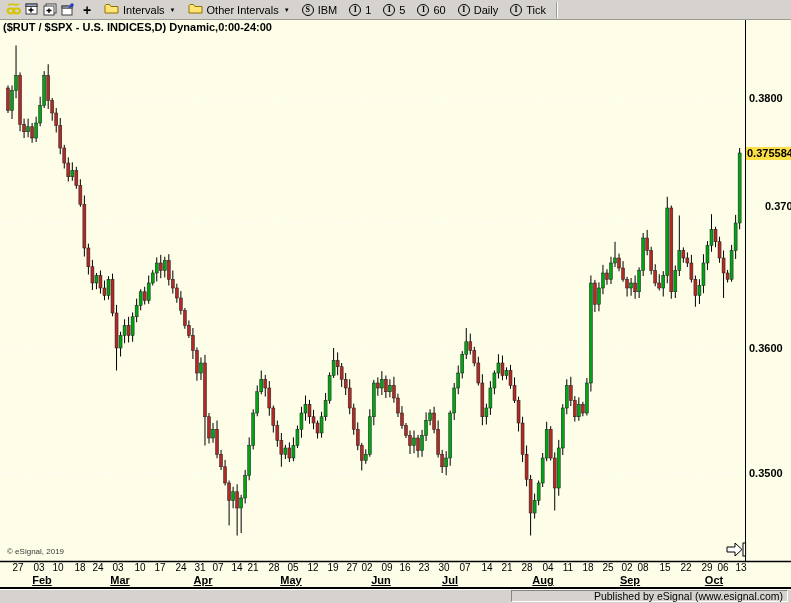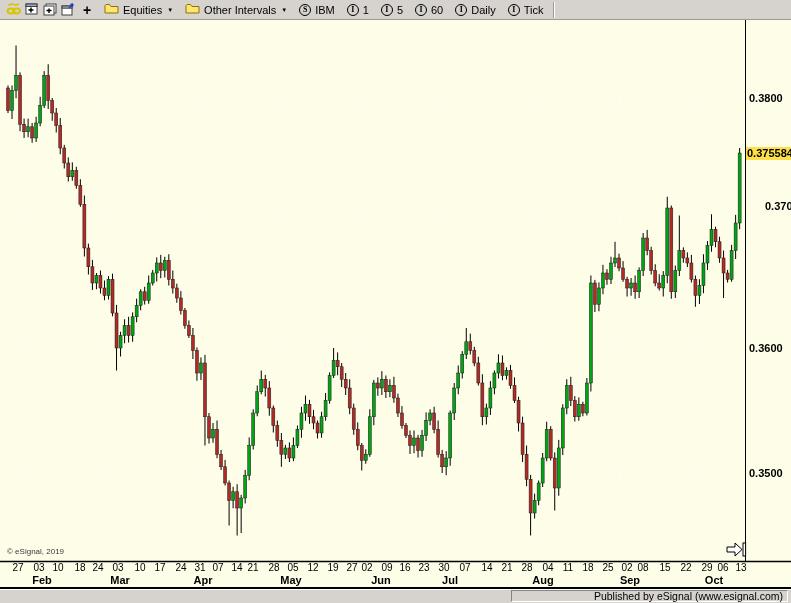--- a/index.html
+++ b/index.html
@@ -27,21 +27,21 @@
     color:#000; letter-spacing:0px; }
   #chart-canvas { position:absolute; inset:0; }
   #chart-canvas svg { display:block; }
   .ylab { position:absolute; left:749px; width:42px; font-size:11px; font-weight:bold;
     color:#000; height:12px; line-height:12px; }
   .lastlabel { position:absolute; left:746px; width:45px; height:13px; line-height:13px;
     background:#fde047; font-size:11px; font-weight:bold; color:#000; padding-left:1px; }
   .xtick { position:absolute; top:542px; width:24px; margin-left:-12px; text-align:center;
     font-size:10px; font-weight:normal; color:#000; }
   .month { position:absolute; top:554px; width:34px; margin-left:-17px; text-align:center;
-    font-size:11px; font-weight:bold; color:#000; }
+    font-size:11px; font-weight:bold; color:#000;text-decoration:underline; }
   .copyright { position:absolute; top:527px; left:7px; font-size:8px; color:#3a3a3a; }
   .gotoend { position:absolute; top:521px; left:725px; width:24px; height:18px; cursor:pointer; }
 
   
   .statusbar { position:relative; height:14px; background:#d6d3ce; border-top:1px solid #fff; }
   .statuscell { position:absolute; top:0px; left:511px; width:277px; height:12px;
     border:1px solid; border-color:#848484 #ffffff #ffffff #848484;
     font-size:10.5px; line-height:11px; text-align:right; padding-right:4px; color:#000;
     background:#d6d3ce; }
 </style>
@@ -78,21 +78,21 @@
     </svg>
   </span>
   <span class="tbicon plusicon">+</span>
 
   <button class="tbbtn">
     <span>
       <svg width="15" height="11" viewBox="0 0 15 11">
         <path d="M1 2.5 L1 10 L14 10 L14 3.5 L7 3.5 L5.5 1.5 L2 1.5 Z" fill="#ffe373" stroke="#8a7400"></path>
       </svg>
     </span>
-    <span>Equities</span>
+    <span>Intervals</span>
     <span class="drop">▼</span>
   </button>
 
   <button class="tbbtn">
     <span>
       <svg width="15" height="11" viewBox="0 0 15 11">
         <path d="M1 2.5 L1 10 L14 10 L14 3.5 L7 3.5 L5.5 1.5 L2 1.5 Z" fill="#ffe373" stroke="#8a7400"></path>
       </svg>
     </span>
     <span>Other Intervals</span>
@@ -506,20 +506,21 @@
         <rect x="730.0999999999999" y="230.5" width="3" height="28.75" fill="#00A414" stroke="#1a1a1a" stroke-width="0.5"></rect>
         <line x1="735.6199999999999" y1="194.875" x2="735.6199999999999" y2="239.00000000000023" stroke="#000000" stroke-width="1"></line>
         <rect x="734.1199999999999" y="203" width="3" height="27.5" fill="#00A414" stroke="#1a1a1a" stroke-width="0.5"></rect>
         <line x1="739.6399999999999" y1="128" x2="739.6399999999999" y2="209.25" stroke="#000000" stroke-width="1"></line>
         <rect x="738.1399999999999" y="133" width="3" height="70" fill="#00A414" stroke="#1a1a1a" stroke-width="0.5"></rect>
         <line x1="745.5" y1="0" x2="745.5" y2="541.5" stroke="#000000" stroke-width="1"></line>
         <line x1="0" y1="541.5" x2="791" y2="541.5" stroke="#000000" stroke-width="1.4"></line>
         <rect x="0" y="567" width="791" height="2.2" fill="#000000"></rect>
       </svg>
     </div>
+  <div class="chart-title">($RUT / $SPX - U.S. INDICES,D) Dynamic,0:00-24:00</div>
   <div id="ylabels">
       <div class="ylab" style="top: 72px;">0.3800</div>
       <div class="ylab" style="top: 180px; padding-left: 16px;">0.3700</div>
       <div class="ylab" style="top: 322px;">0.3600</div>
       <div class="ylab" style="top: 447px;">0.3500</div>
     </div>
   <div class="lastlabel" id="lastlabel" style="top: 126.7px;">0.375584</div>
   <div id="xlabels">
       <div class="xtick" style="left: 18px;">27</div>
       <div class="xtick" style="left: 39px;">03</div>

